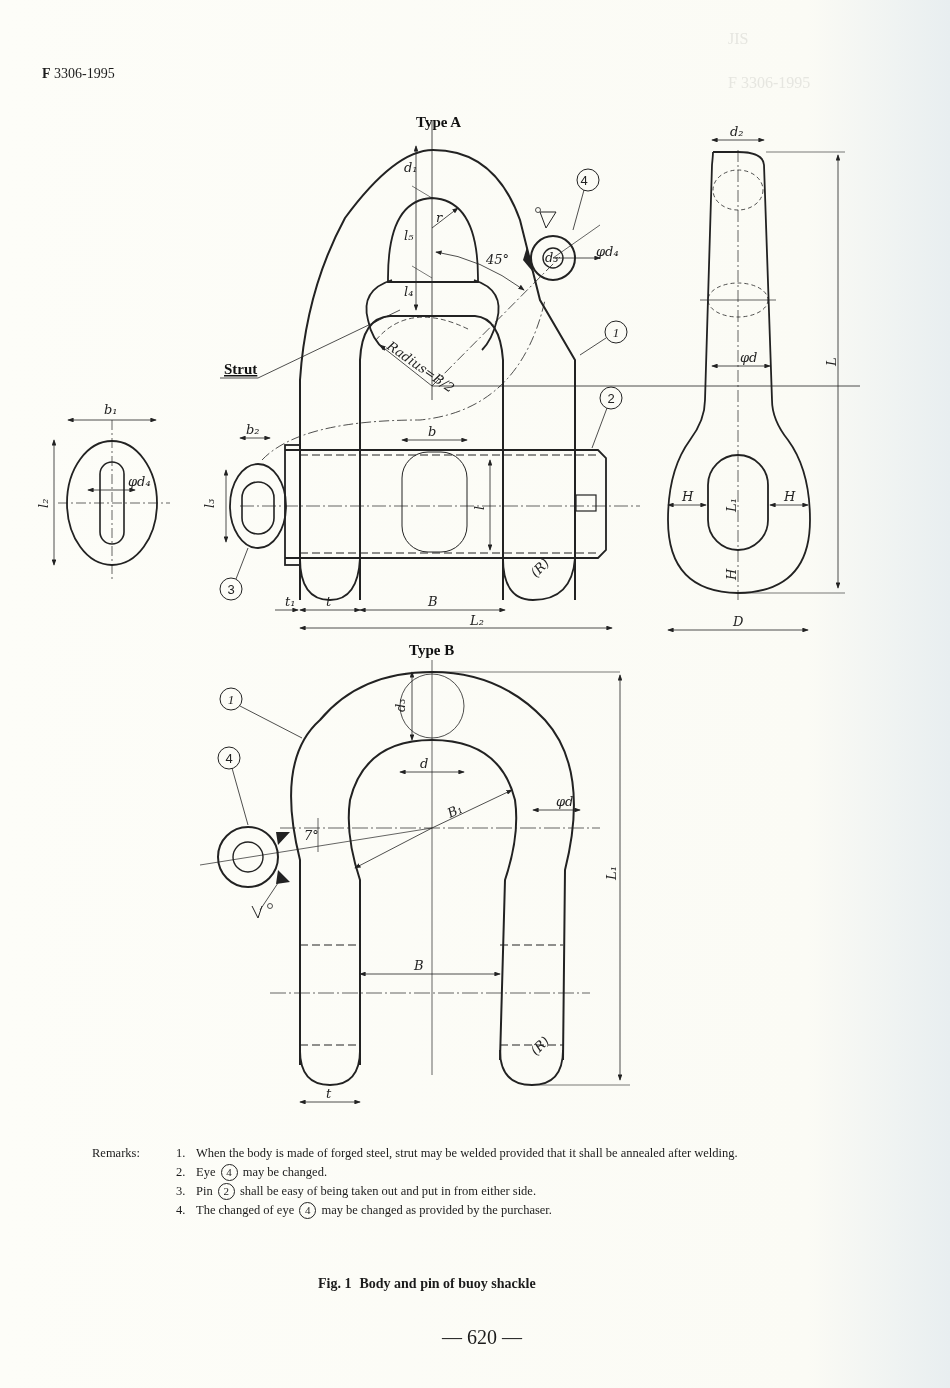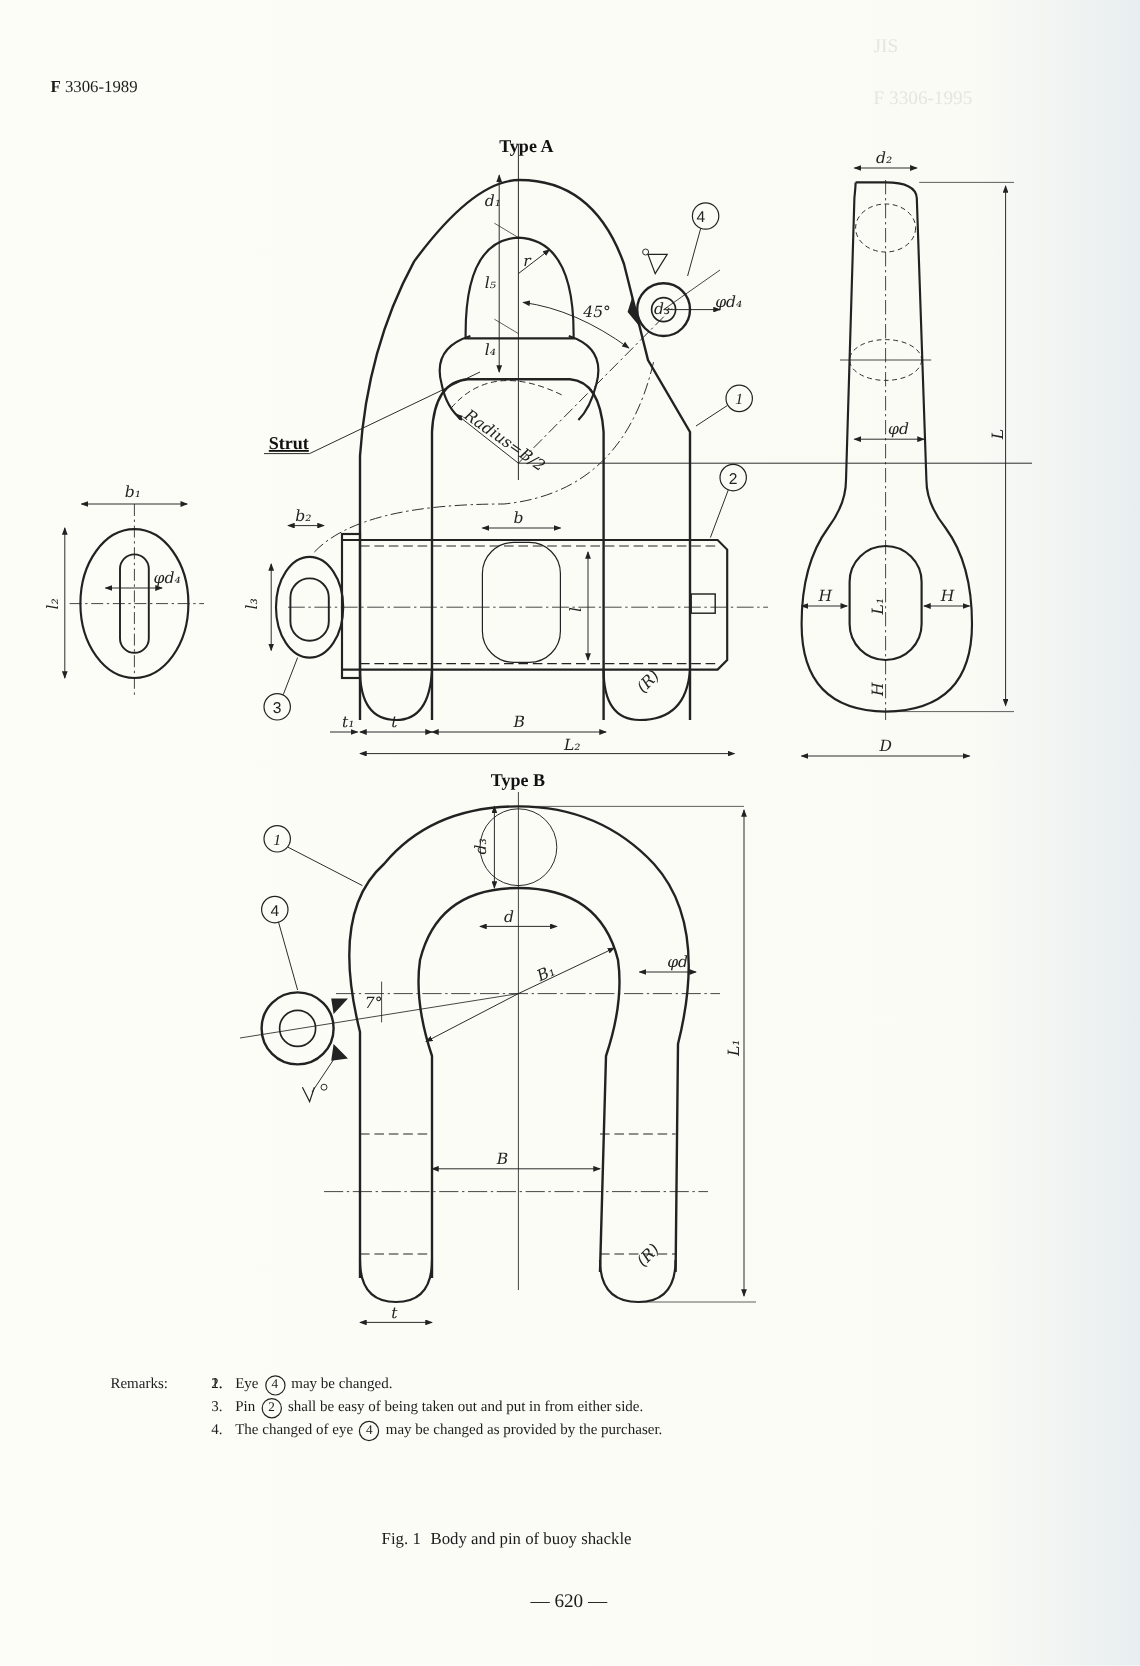--- a/index.html
+++ b/index.html
@@ -13,30 +13,30 @@
   .ghost { position:absolute; color:#e6e6e0; font-size:16px; }
   .drawing { position:absolute; left:0; top:0; }
   .lbl { font-family:"DejaVu Serif","Liberation Serif",serif; font-style:italic; font-size:13px; fill:#222; }
   .ttl { font-family:"Liberation Serif",serif; font-weight:bold; font-size:15px; fill:#111; }
   .remarks { position:absolute; left:92px; top:1144px; width:660px; font-size:12.5px; line-height:19px; }
   .remarks .head { position:absolute; left:0; top:0; }
   .remarks ol { list-style:none; margin:0; padding:0 0 0 84px; }
   .remarks li { position:relative; padding-left:20px; }
   .remarks li .num { position:absolute; left:0; }
   .circ { display:inline-block; width:15px; height:15px; border:1px solid #222; border-radius:50%; text-align:center; line-height:15px; font-size:11px; margin:0 2px; }
-  .caption { position:absolute; left:318px; top:1276px; font-size:14px; font-weight:normal; }
+  .caption { position:absolute; left:318px; top:1276px; font-size:14px; font-weight:bold; }
   .caption .fig { margin-right:8px; }
-  .page-num { position:absolute; left:442px; top:1326px; font-size:16px; }
+  .page-num { position:absolute; left:442px; top:1326px; font-size:20px; }
 </style>
 </head>
 <body>
 
 <div class="std-header">
   <b>F</b>
-  <span>3306-1989</span>
+  <span>3306-1995</span>
 </div>
 <div class="ghost" style="left:728px;top:30px;">JIS</div>
 <div class="ghost" style="left:728px;top:74px;">F 3306-1995</div>
 
 <svg class="drawing" width="950" height="1140" viewBox="0 0 950 1140" fill="none" stroke="#222" stroke-width="1.6">
   <defs>
     <marker id="ar" markerWidth="8" markerHeight="6" refX="7" refY="3" orient="auto-start-reverse">
       <path d="M0,0 L8,3 L0,6 z" fill="#222" stroke="none"></path>
     </marker>
   </defs>
@@ -224,21 +224,21 @@
     <text class="lbl" x="536" y="1056" font-size="11" transform="rotate(-45 536 1056)">(R)</text>
     <text class="lbl" x="326" y="1098">t</text>
     <text x="231" y="704" font-size="13" text-anchor="middle" fill="#222" font-style="italic">1</text>
     <text x="229" y="763" font-size="13" text-anchor="middle" fill="#222" font-family="Liberation Sans, sans-serif">4</text>
   </g>
 </svg>
 
 <div class="remarks">
   <span class="head">Remarks:</span>
   <ol>
-    <li><span class="num">1.</span></li>
+    <li><span class="num">1.</span><span>When the body is made of forged steel, strut may be welded provided that it shall be annealed after welding.</span></li>
     <li><span class="num">2.</span><span>Eye</span> <span class="circ">4</span> <span>may be changed.</span></li>
     <li><span class="num">3.</span><span>Pin</span> <span class="circ">2</span> <span>shall be easy of being taken out and put in from either side.</span></li>
     <li><span class="num">4.</span><span>The changed of eye</span> <span class="circ">4</span> <span>may be changed as provided by the purchaser.</span></li>
   </ol>
 </div>
 
 <div class="caption">
   <span class="fig">Fig. 1</span><span>Body and pin of buoy shackle</span>
 </div>
 <div class="page-num">— 620 —</div>

